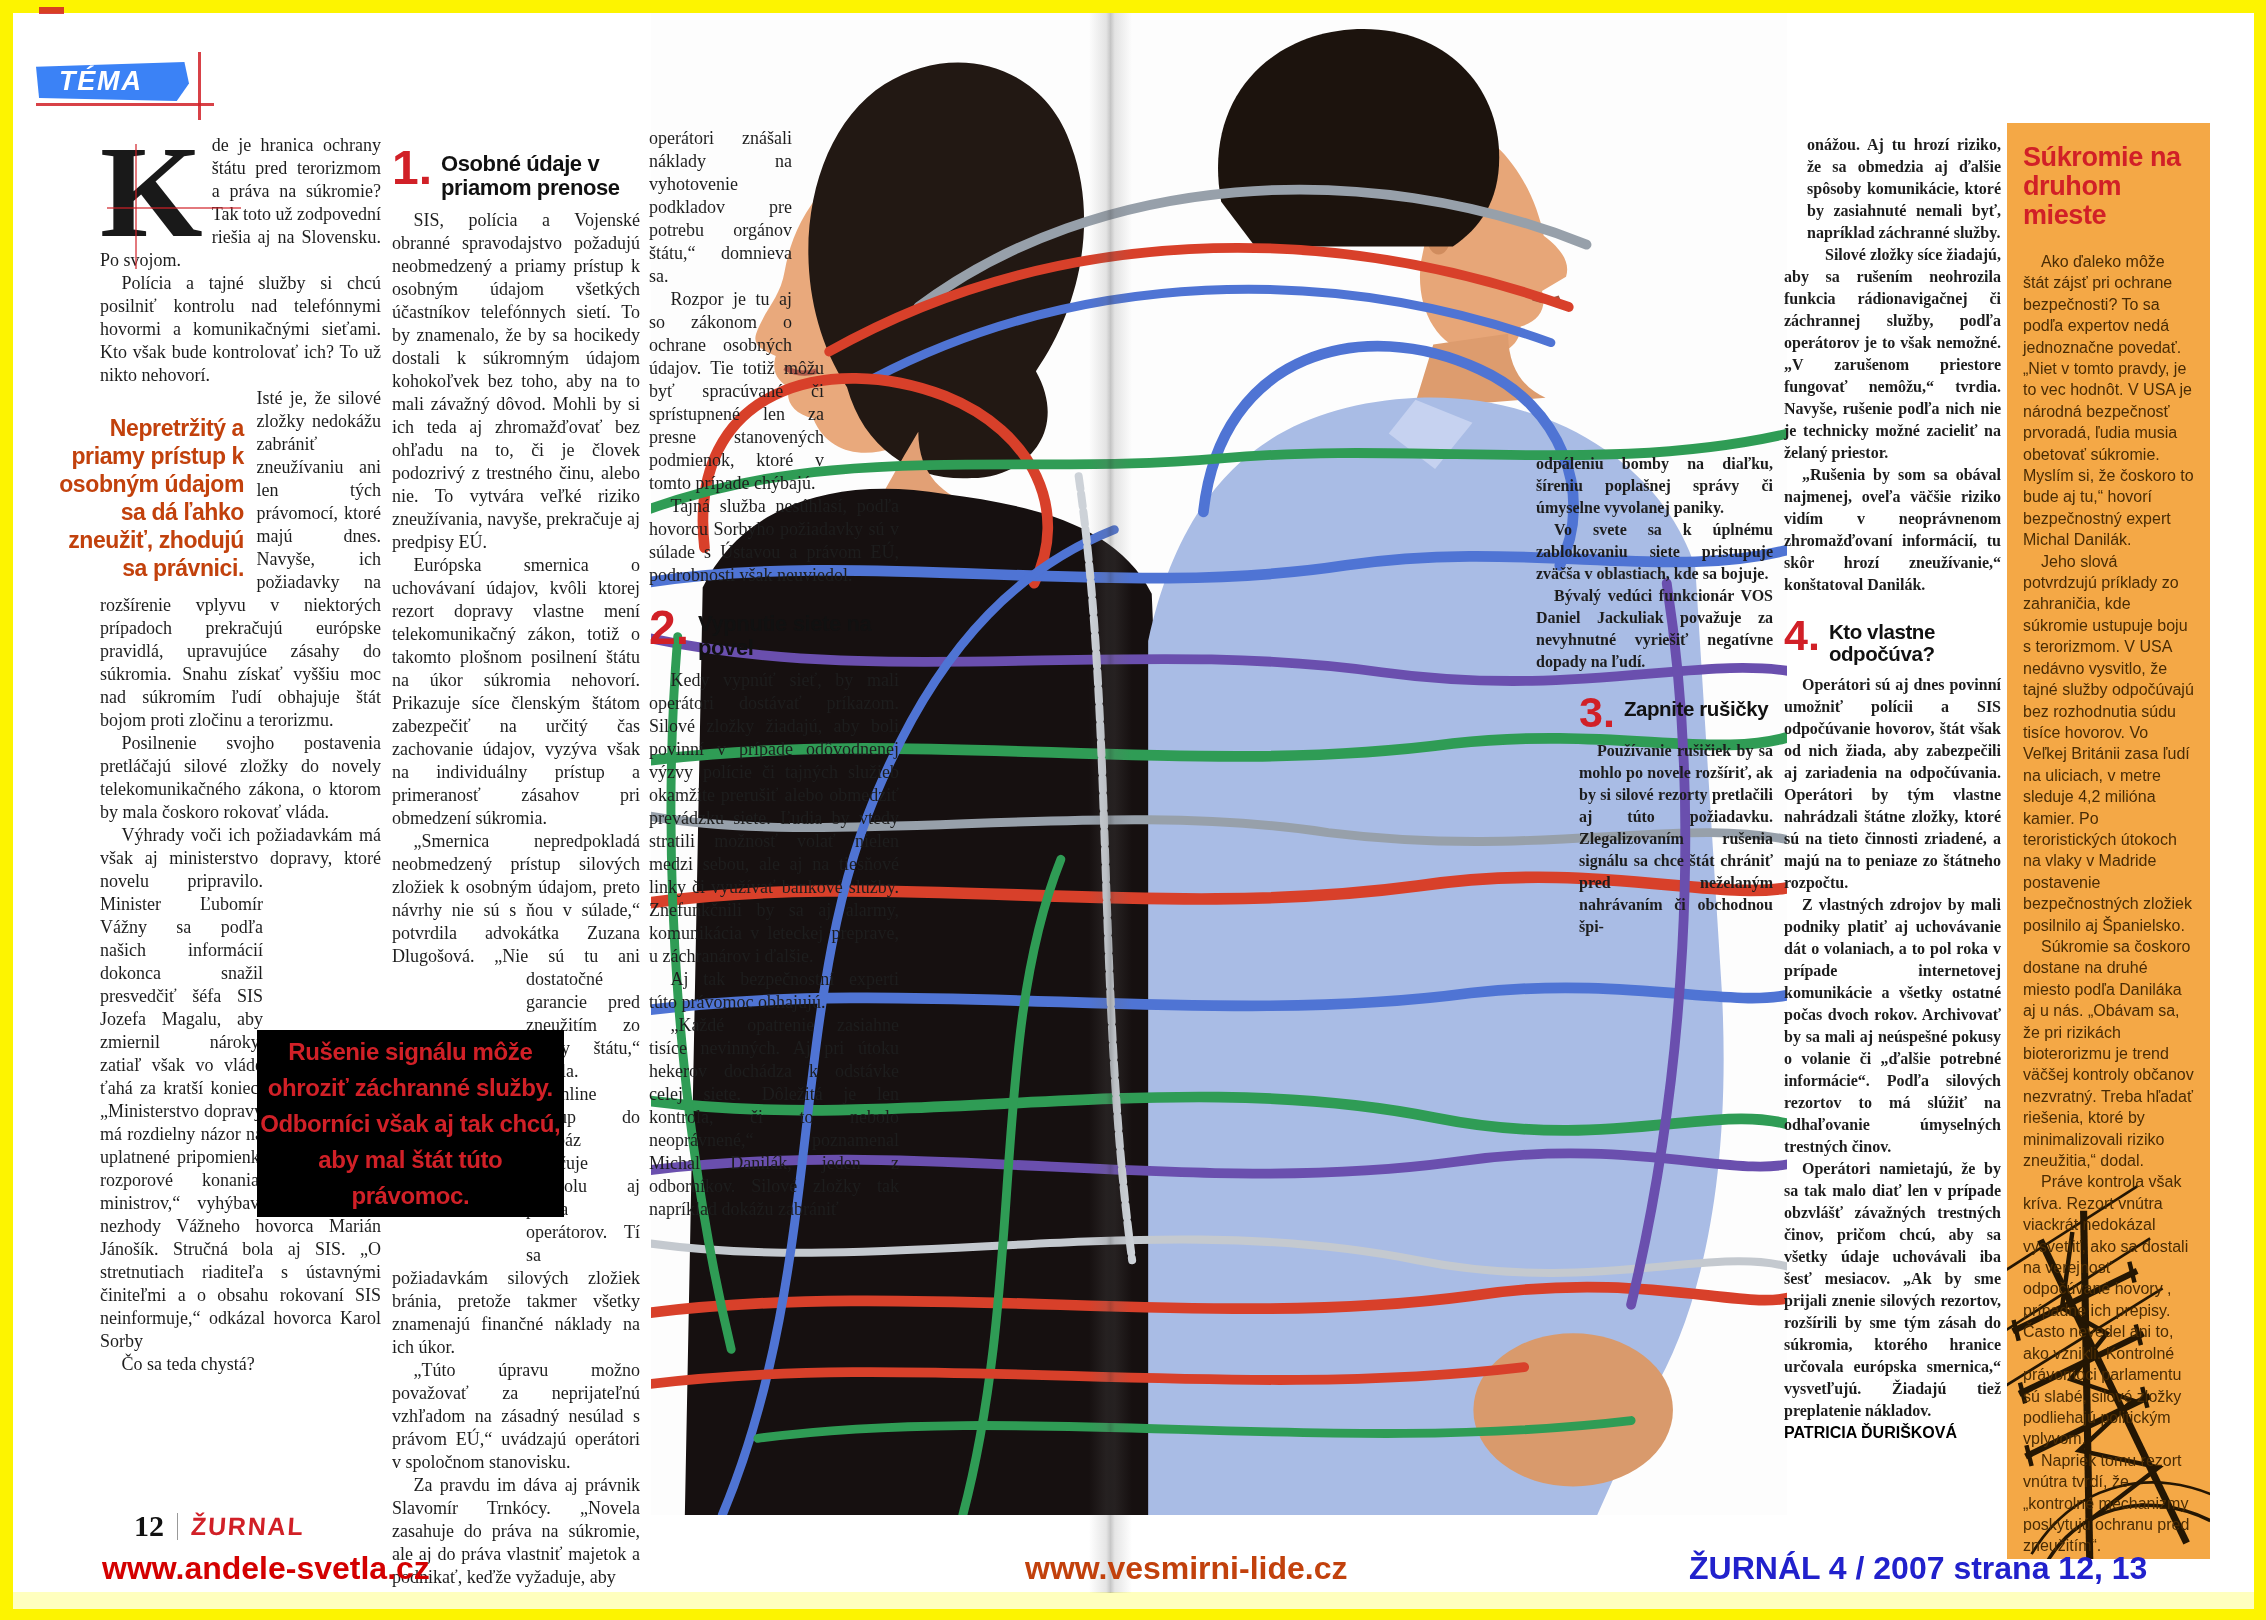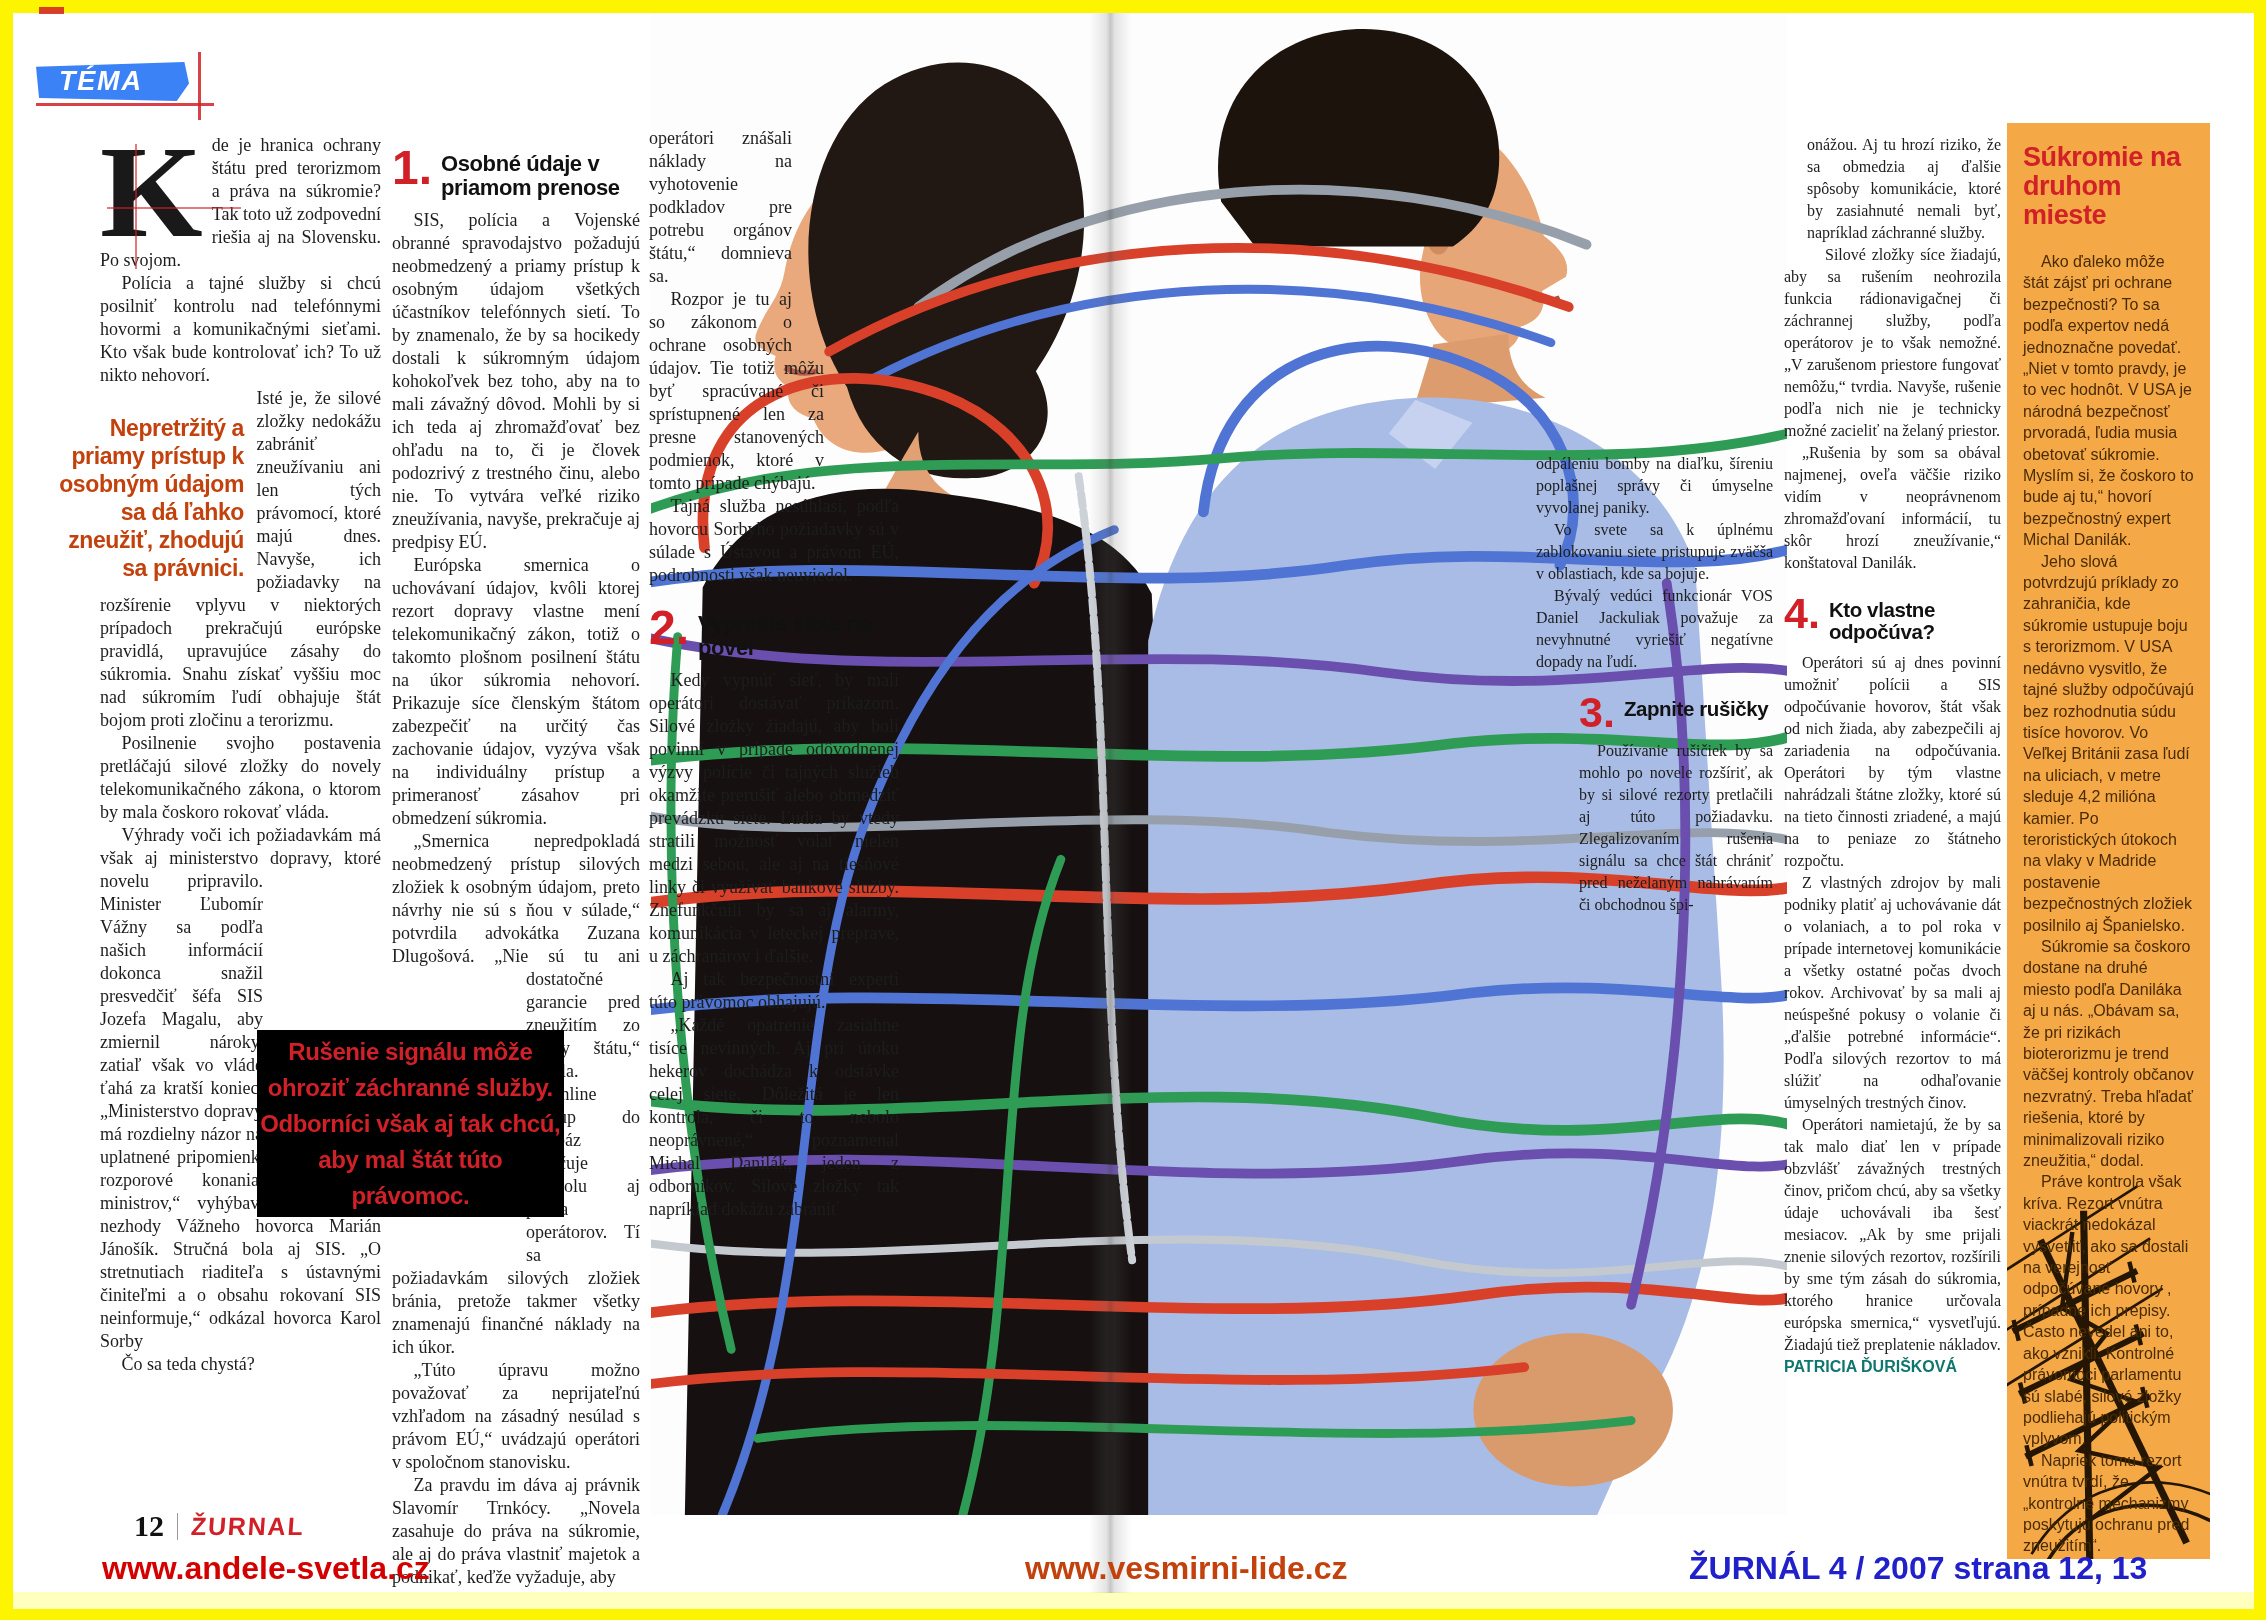--- a/index.html
+++ b/index.html
@@ -23,41 +23,41 @@
     clip-path:polygon(0 12%,97% 0,100% 55%,92% 100%,2% 92%);
     display:flex;align-items:center;}
   #kicker span{color:#fff;font:italic 800 27px/1 "Liberation Sans",sans-serif;letter-spacing:1.8px;padding-left:23px;}
   .cropline{position:absolute;background:#d12027;z-index:7;opacity:.85;}
 
   
   .col{position:absolute;z-index:3;color:#1d1d1d;}
   .col p{margin:0;text-align:justify;}
   .lp p{font-size:18px;line-height:23px;}
   .lp p.ind{text-indent:21.4px;}
-  .rp p{font-size:16px;line-height:22px;}
+  .rp p{font-size:16px;line-height:22px;font-weight:bold;}
   .rp p.ind{text-indent:18px;}
 
   .dropcap{float:left;font:900 132px/0.78 "Liberation Serif",serif;color:#191919;margin:7.1px 9px 0 0;}
 
   .pq1{float:left;width:185px;margin:27px 12.5px 5.3px -41px;
     font:800 23px/28px "Liberation Sans",sans-serif;color:#c2410c;text-align:right;letter-spacing:-0.4px;}
   #pq2{position:absolute;left:257px;top:1030px;width:303px;z-index:4;background:#000000;
     font:800 24px/36px "Liberation Sans",sans-serif;color:#d12027;text-align:center;letter-spacing:-0.4px;padding:3.6px 1.8px;}
 
   .sp{display:block;}
   .spR{float:right;clear:right;}
   .spL{float:left;clear:left;}
 
   .sec{display:flex;margin:21.4px 0 9px 0;}
   .sec .num{color:#d12027;font:800 48px/0.85 "Liberation Sans",sans-serif;margin-right:9px;}
   .sec .ttl{font:800 22px/24px "Liberation Sans",sans-serif;color:#111;padding-top:3.6px;letter-spacing:-0.4px;}
   .rp .sec .num{font-size:43px;}
   .rp .sec .ttl{font-size:20.5px;line-height:22px;}
 
-  .byline{text-align:right;font:700 17px/23px "Liberation Sans",sans-serif;color:#0f766e;margin-top:9px;}
+  .byline{text-align:right;font:700 17px/23px "Liberation Sans",sans-serif;color:#000000;margin-top:9px;}
 
   
   #sidebar{position:absolute;left:2007px;top:123px;width:203px;height:1436px;background:#f4a846;z-index:3;}
   #sidebar .inner{position:relative;z-index:2;padding:19.6px 16px 0 16px;}
   #sidebar h2{margin:0 0 21.4px 0;font:800 27px/29px "Liberation Sans",sans-serif;color:#d12027;letter-spacing:-0.4px;}
   #sidebar p{margin:0;font:400 16px/21.4px "Liberation Sans",sans-serif;color:#4a2c04;text-align:left;text-indent:18px;}
   #pylon{position:absolute;left:0;bottom:0;width:203px;height:383px;z-index:1;}
 
   
   #page-footer{position:absolute;left:134px;top:1486px;z-index:3;display:flex;align-items:center;margin-top:25px;}

